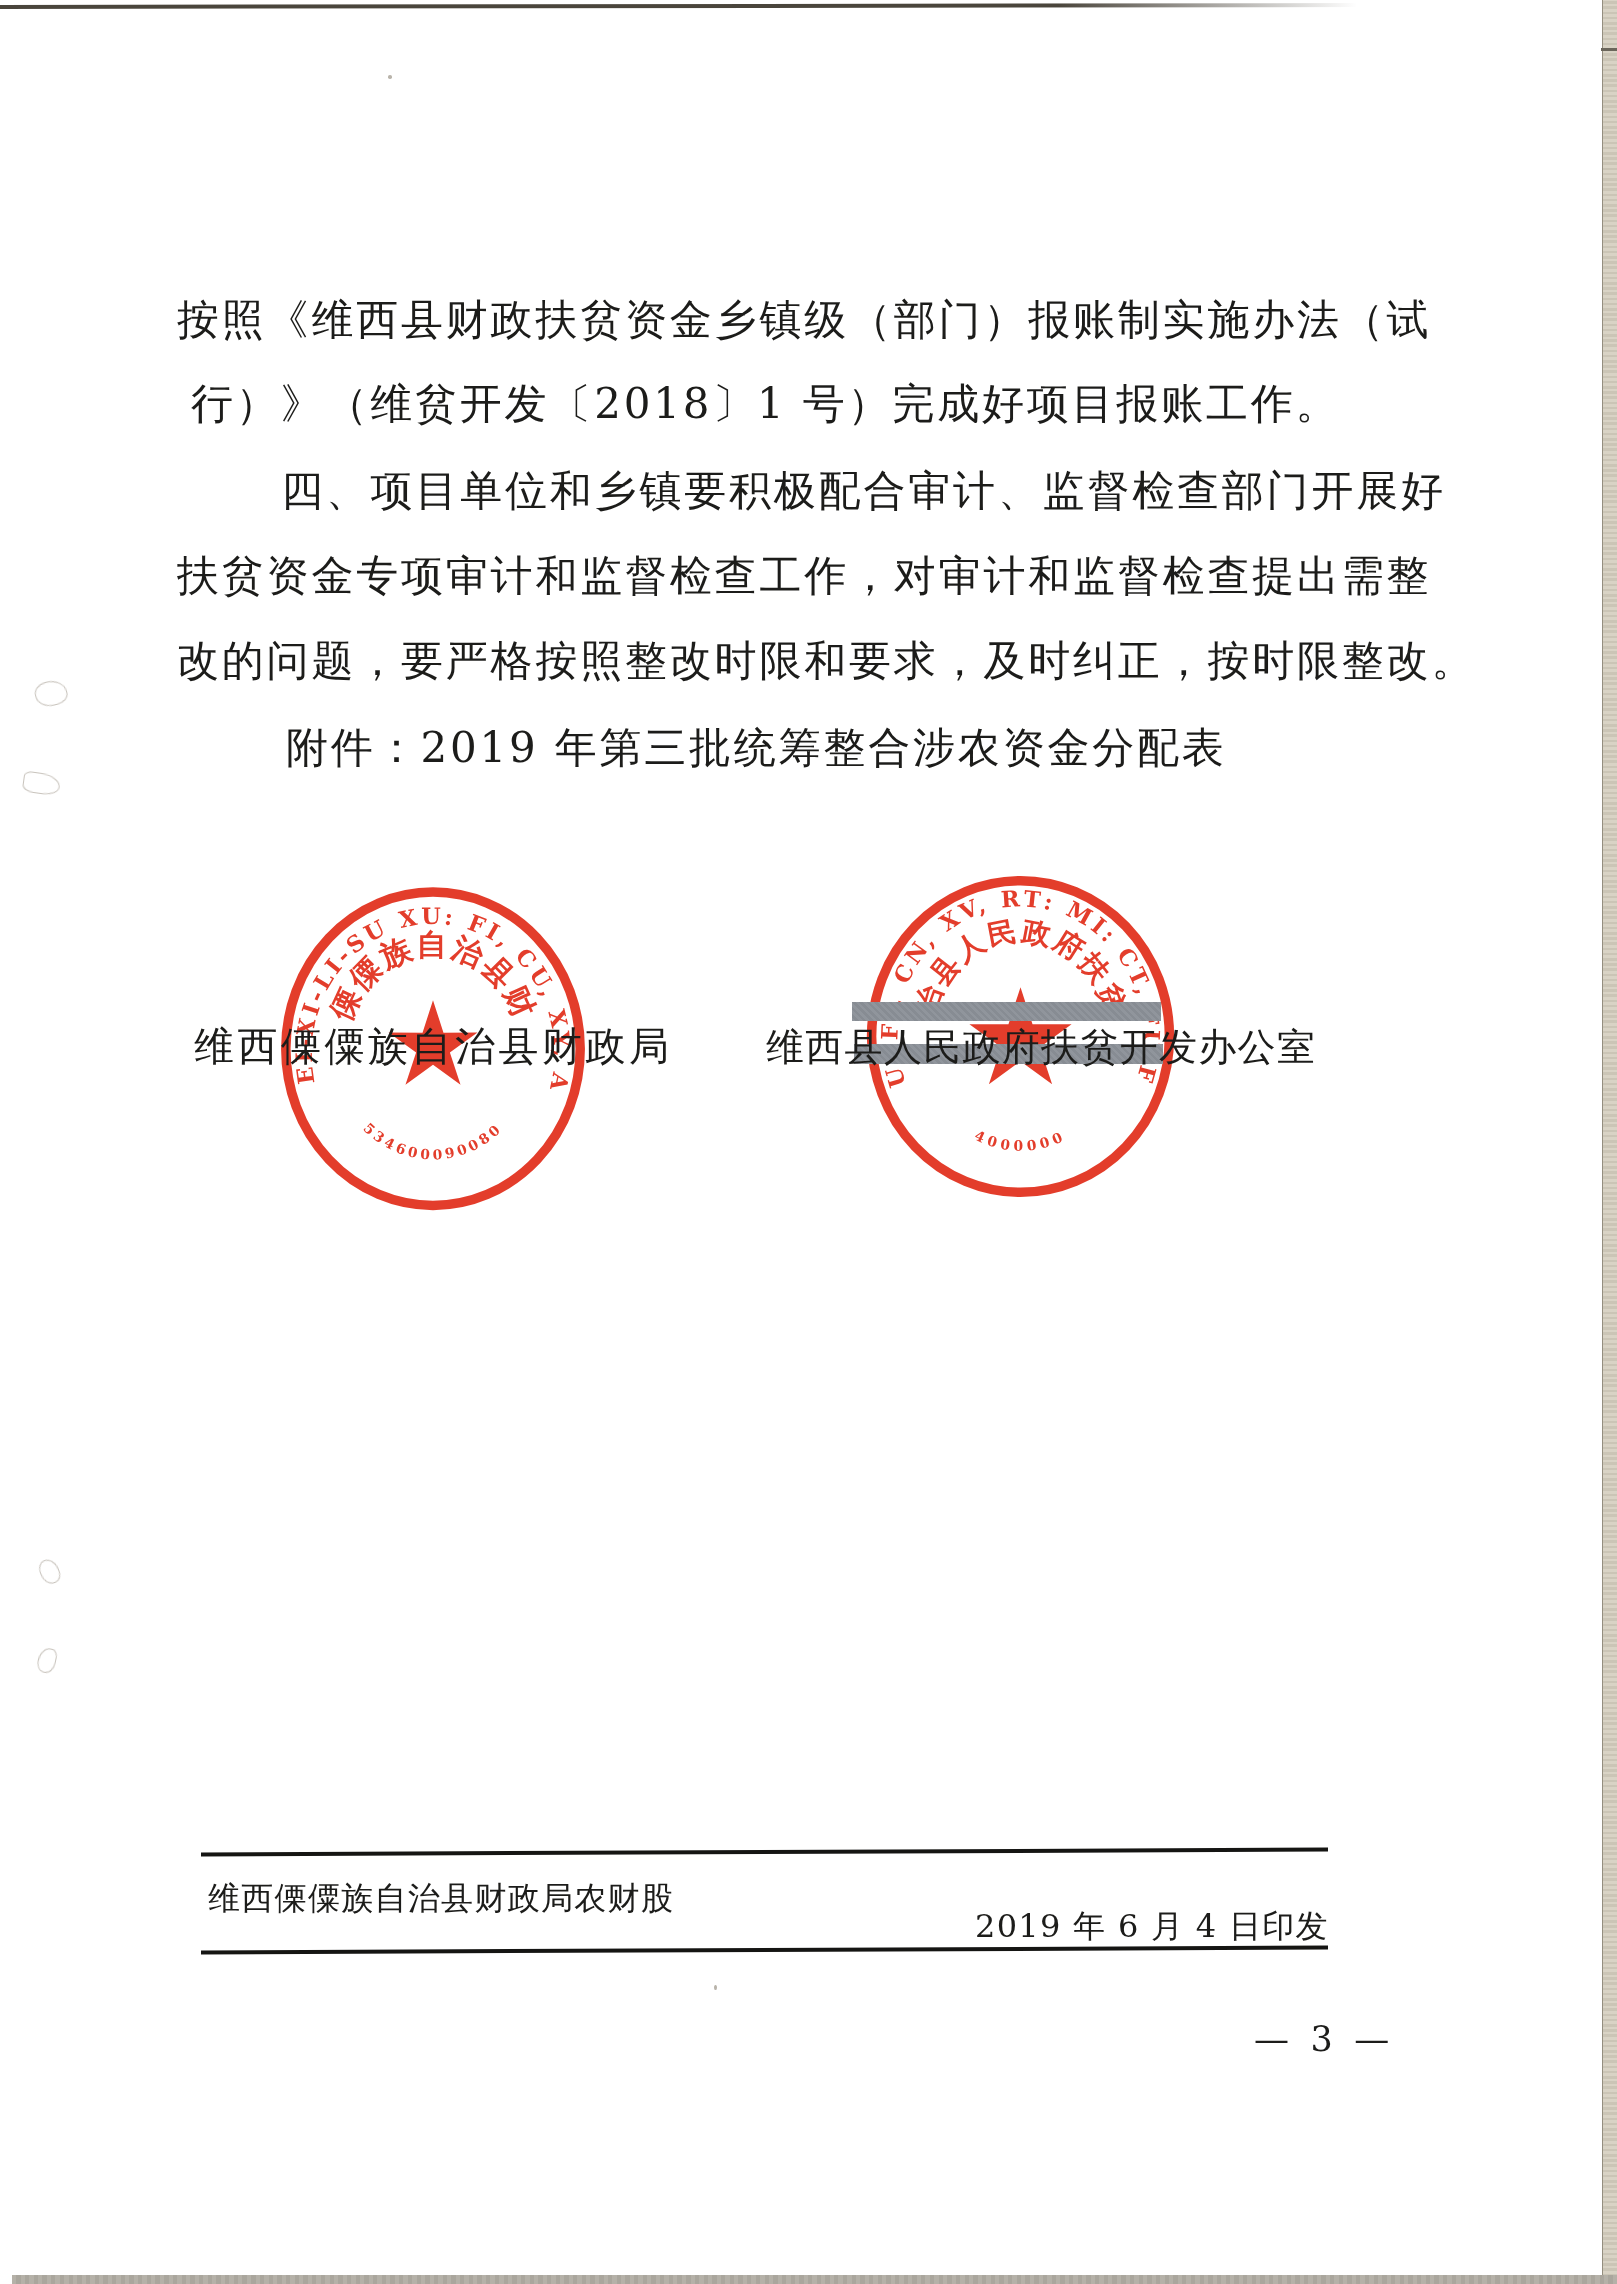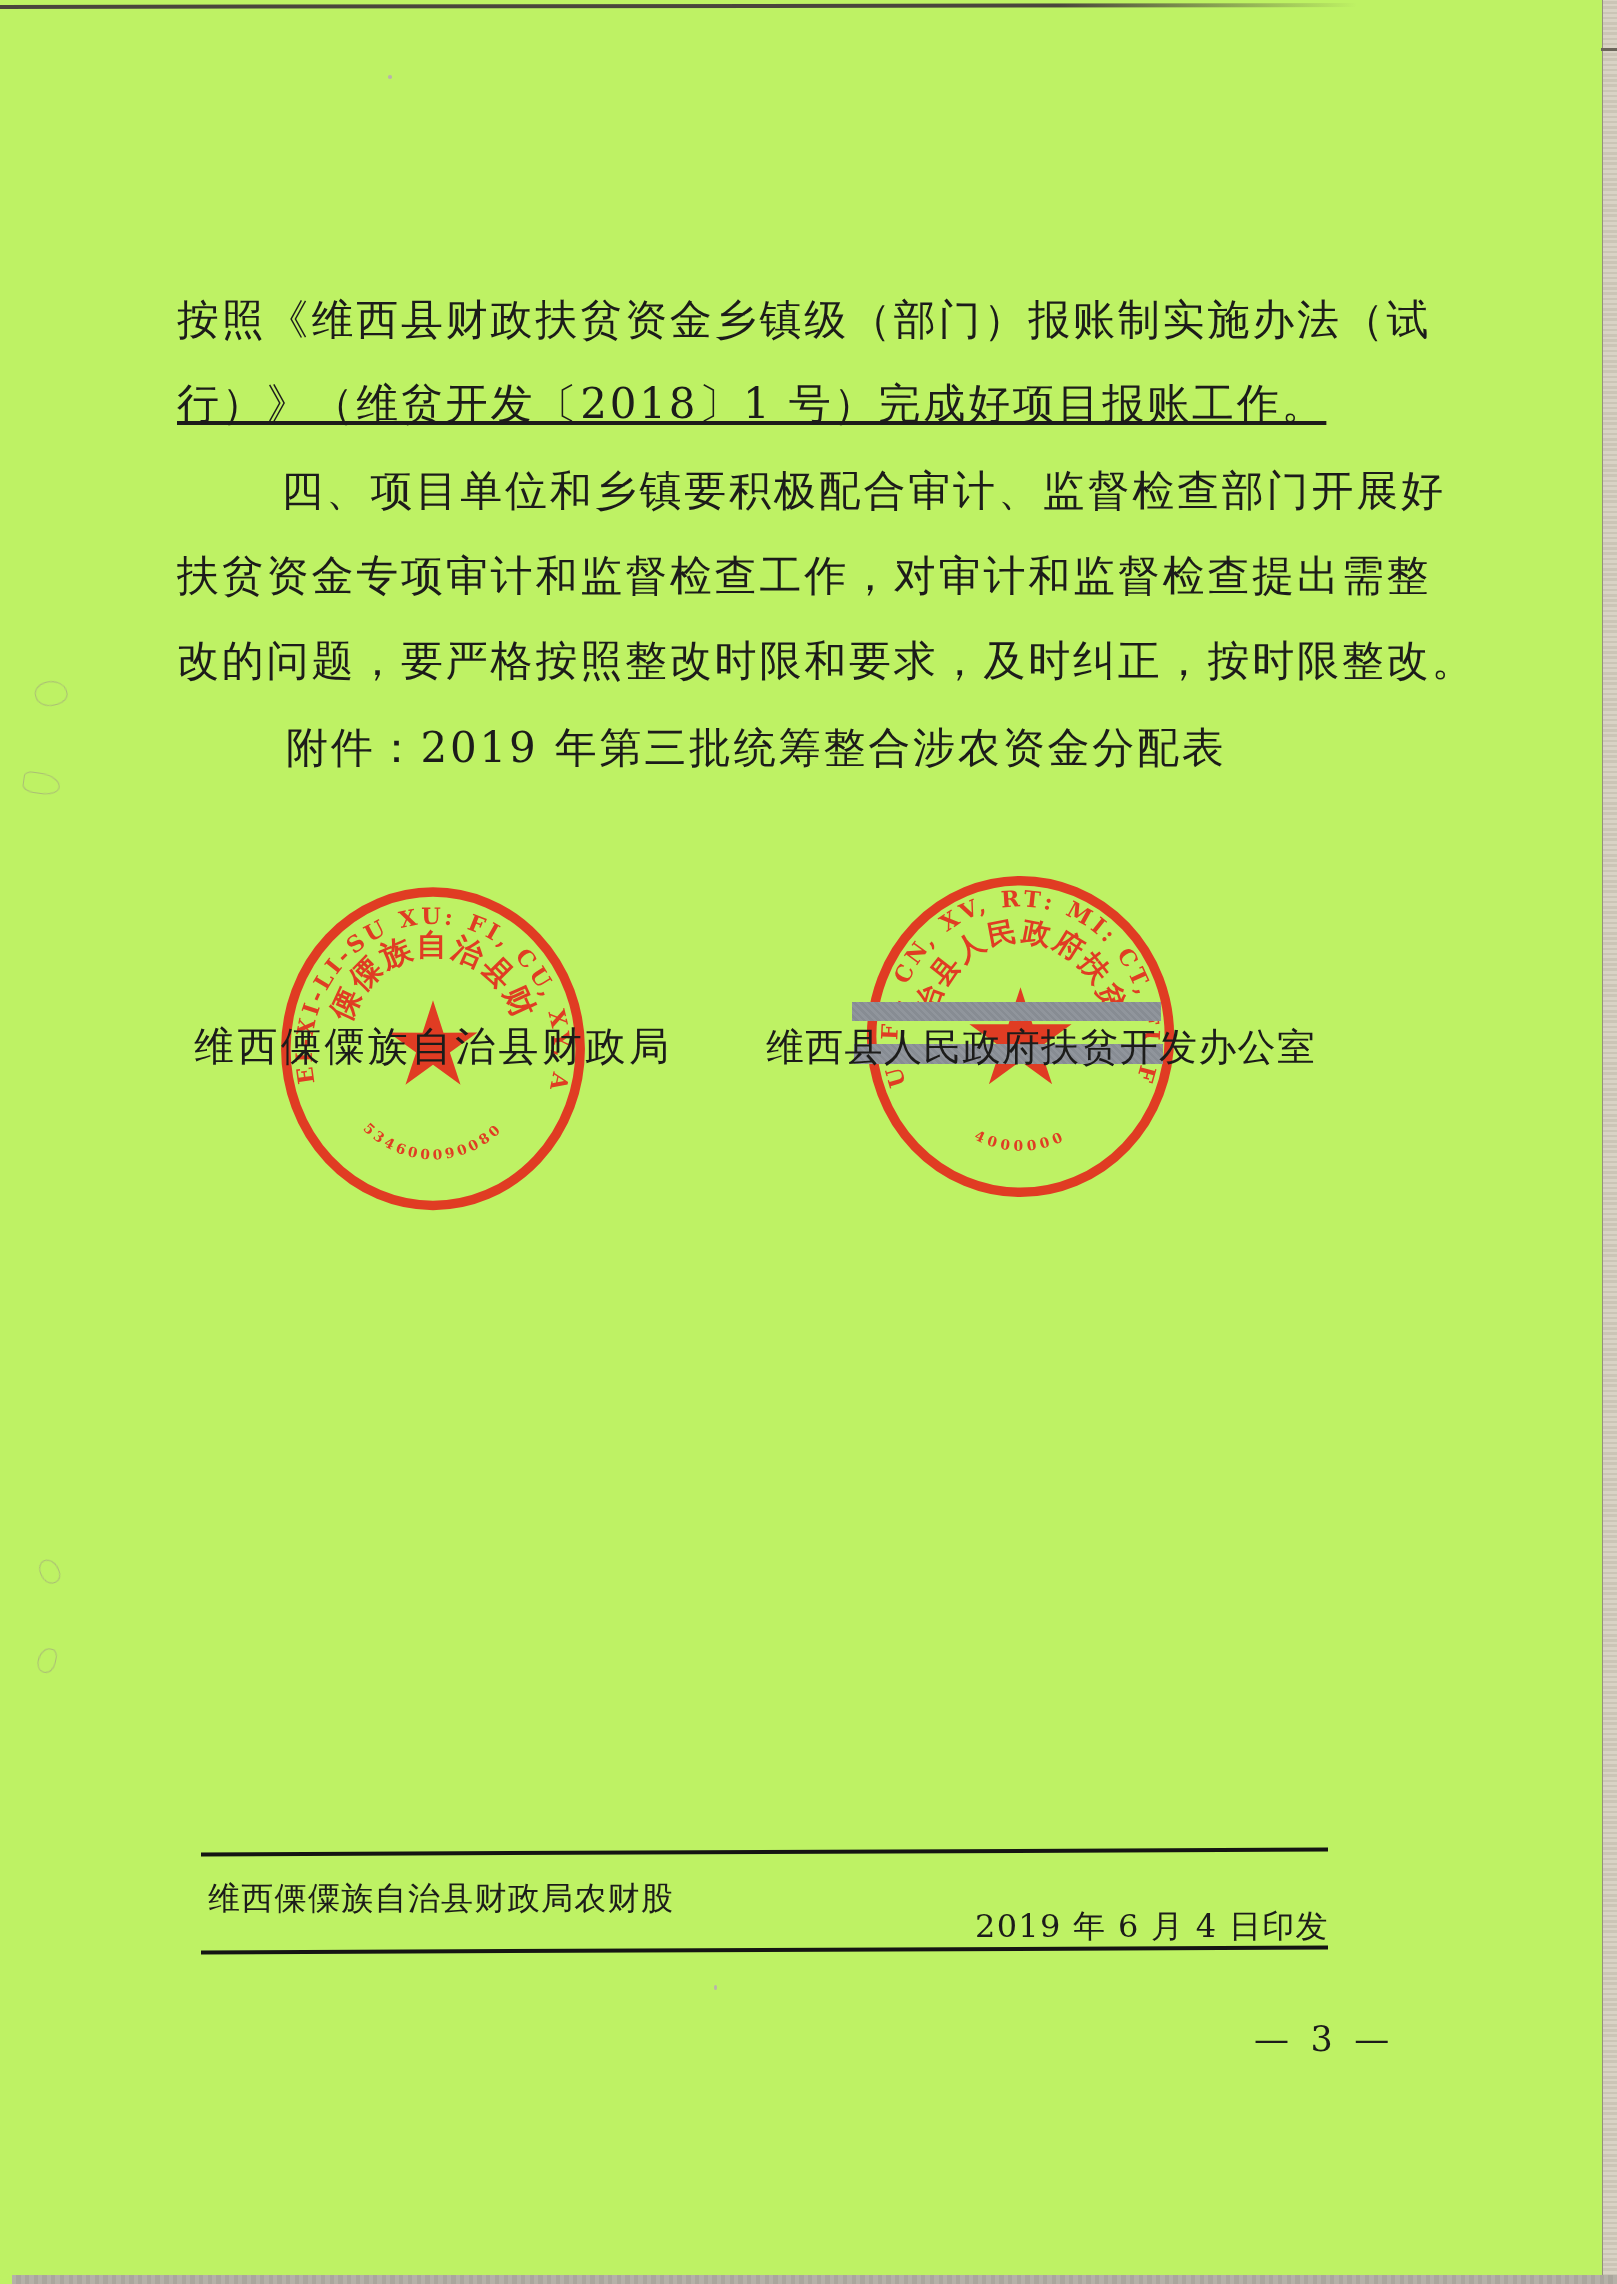--- a/index.html
+++ b/index.html
@@ -1,19 +1,19 @@
 <!DOCTYPE html>
 <html style="font-size:14px"><head>
 <meta charset="utf-8">
 <style>
   html,body{margin:0;padding:0;background:#e9e7e2;}
   .page{
     position:relative;
     width:1617px;height:2284px;
-    background:#bef264;
+    background:#ffffff;
     overflow:hidden;
     font-family:"DejaVu Serif","Liberation Serif",serif;
     color:#1c1c1a;
   }
   
   .scan-top-line{
     position:absolute;left:0;top:3.5px;width:1357px;height:4.3px;
     background:linear-gradient(90deg,#4a453c 0 78%, rgba(74,69,60,0) 100%);
     transform:rotate(-0.08deg);
   }
@@ -95,21 +95,21 @@
   <div class="smudge" style="left:40px;top:1559px;transform:rotate(-20deg);">
       <i style="width:17.3px;height:22.5px;"></i>
     </div>
   <div class="smudge" style="left:38px;top:1648px;transform:rotate(12deg);">
       <i style="width:15.6px;height:22.5px;border-radius:60% 35% 50% 45%;"></i>
     </div>
   <div class="speck" style="left:388px;top:75px;width:3.5px;height:3.5px;"></div>
   <div class="speck" style="left:714px;top:1985px;width:2.6px;height:5.2px;"></div>
 
   <div class="bodyline" style="left:177px;top:298px;">按照《维西县财政扶贫资金乡镇级（部门）报账制实施办法（试</div>
-  <div class="bodyline" style="left:177px;top:382px;text-decoration:underline;">行）》（维贫开发〔2018〕1 号）完成好项目报账工作。</div>
+  <div class="bodyline" style="left:191px;top:382px;">行）》（维贫开发〔2018〕1 号）完成好项目报账工作。</div>
   <div class="bodyline" style="left:177px;top:554px;">扶贫资金专项审计和监督检查工作，对审计和监督检查提出需整</div>
   <div class="bodyline" style="left:281px;top:469px;">四、项目单位和乡镇要积极配合审计、监督检查部门开展好</div>
   <div class="bodyline" style="left:177px;top:639px;">改的问题，要严格按照整改时限和要求，及时纠正，按时限整改。</div>
   <div class="bodyline" style="left:286px;top:726px;">附件：2019 年第三批统筹整合涉农资金分配表</div>
 
   <svg class="seal" style="left:277px;top:886px;" width="312" height="329" viewBox="0 0 360 380">
     <defs>
       <path id="lpLatin" d="M 46.6 239.3 A 140 150 0 1 1 313.4 239.3" fill="none"></path>
       <path id="lpCn" d="M 81.5 169.2 A 100 108 0 0 1 278.5 169.2" fill="none"></path>
       <path id="lpDig" d="M 73.1 242.1 A 118 128 0 0 0 286.9 242.1" fill="none"></path>

